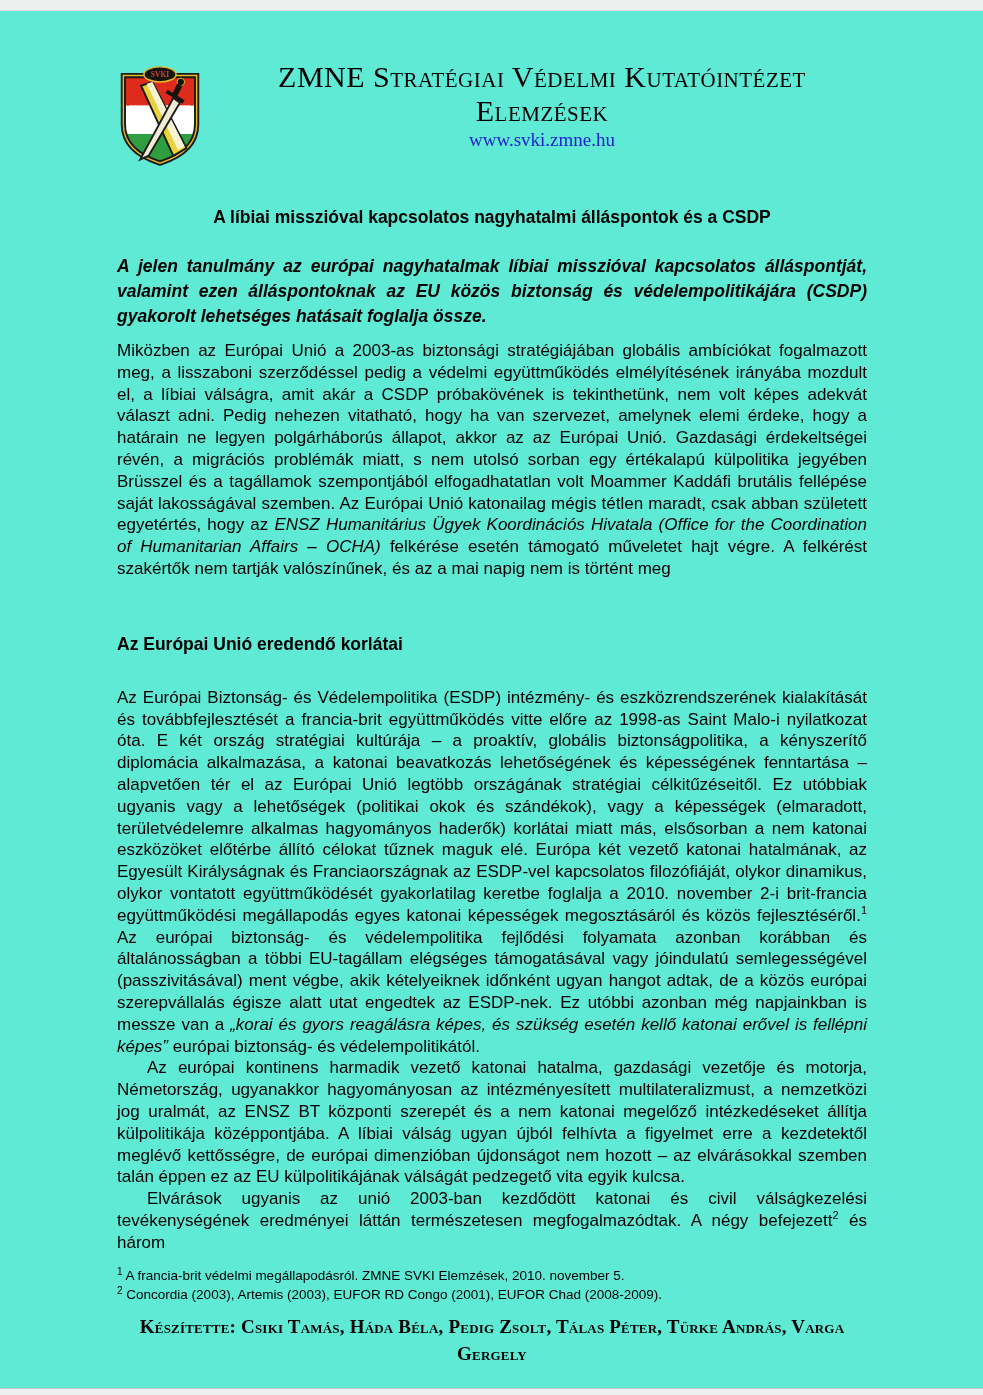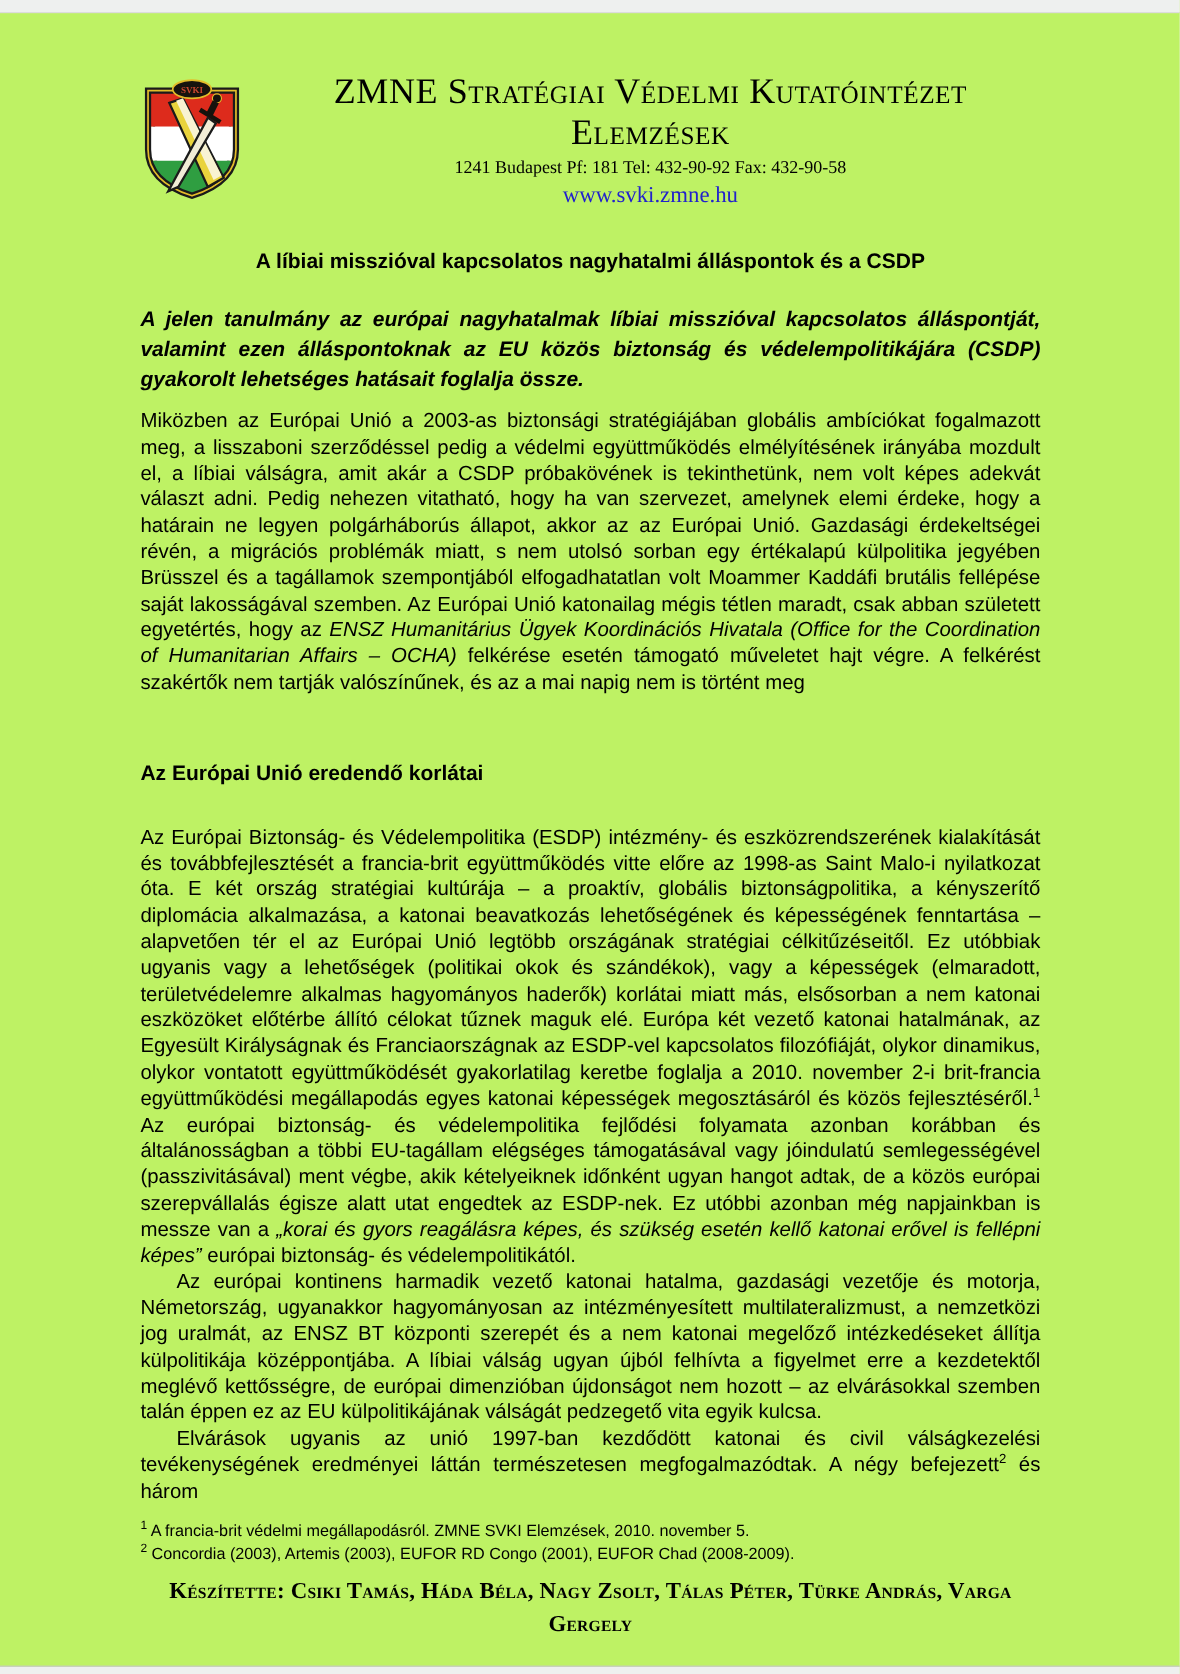--- a/index.html
+++ b/index.html
@@ -5,21 +5,21 @@
   html, body {
     margin: 0; padding: 0;
     width: 983px; height: 1395px;
     background: #eef0ef;
     overflow: hidden;
   }
   .page {
     position: absolute;
     top: 10px; left: 0;
     width: 983px; height: 1377px;
-    background: #bef264;
+    background: #5eead4;
     border-top: 1px solid #dcdcdc;
     border-bottom: 1px solid #c9c9c9;
     font-family: "Liberation Sans", sans-serif;
     color: #000;
   }
   
   .letterhead { position: absolute; top: 50px; left: 117px; width: 750px; }
   .crest { position: absolute; left: 0; top: 3px; width: 86px; height: 104px; }
   .head-text {
     margin-left: 100px;
@@ -136,39 +136,38 @@
       </g>
       <g>
         <ellipse cx="45" cy="11" rx="17" ry="8" fill="#17130e" stroke="#e3bc2a" stroke-width="1.5"></ellipse>
         <text x="45" y="14" text-anchor="middle" font-size="8" font-weight="bold" font-family="Liberation Serif, serif" fill="#c9472e">SVKI</text>
       </g>
     </svg>
 
     <div class="head-text">
       <div class="institute">ZMNE Stratégiai Védelmi Kutatóintézet</div>
       <div class="series">Elemzések</div>
-      <div class="contact">1241 Budapest Pf: 181 Tel: 432-90-92 Fax: 432-90-58</div>
       <a href="#" class="weblink">www.svki.zmne.hu</a>
     </div>
   </div>
 
   <div class="content">
     <h1 class="title">A líbiai misszióval kapcsolatos nagyhatalmi álláspontok és a CSDP</h1>
 
     <p class="abstract">A jelen tanulmány az európai nagyhatalmak líbiai misszióval kapcsolatos álláspontját, valamint ezen álláspontoknak az EU közös biztonság és védelempolitikájára (CSDP) gyakorolt lehetséges hatásait foglalja össze.</p>
 
     <p class="body-p p-intro"><span>Miközben az Európai Unió a 2003-as biztonsági stratégiájában globális ambíciókat fogalmazott meg, a lisszaboni szerződéssel pedig a védelmi együttműködés elmélyítésének irányába mozdult el, a líbiai válságra, amit akár a CSDP próbakövének is tekinthetünk, nem volt képes adekvát választ adni. Pedig nehezen vitatható, hogy ha van szervezet, amelynek elemi érdeke, hogy a határain ne legyen polgárháborús állapot, akkor az az Európai Unió. Gazdasági érdekeltségei révén, a migrációs problémák miatt, s nem utolsó sorban egy értékalapú külpolitika jegyében Brüsszel és a tagállamok szempontjából elfogadhatatlan volt Moammer Kaddáfi brutális fellépése saját lakosságával szemben. Az Európai Unió katonailag mégis tétlen maradt, csak abban született egyetértés, hogy az </span><span class="it">ENSZ Humanitárius Ügyek Koordinációs Hivatala (Office for the Coordination of Humanitarian Affairs – OCHA)</span><span> felkérése esetén támogató műveletet hajt végre. A felkérést szakértők nem tartják valószínűnek, és az a mai napig nem is történt meg</span></p>
 
     <h2 class="section">Az Európai Unió eredendő korlátai</h2>
 
     <p class="body-p p-first"><span>Az Európai Biztonság- és Védelempolitika (ESDP) intézmény- és eszközrendszerének kialakítását és továbbfejlesztését a francia-brit együttműködés vitte előre az 1998-as Saint Malo-i nyilatkozat óta. E két ország stratégiai kultúrája – a proaktív, globális biztonságpolitika, a kényszerítő diplomácia alkalmazása, a katonai beavatkozás lehetőségének és képességének fenntartása – alapvetően tér el az Európai Unió legtöbb országának stratégiai célkitűzéseitől. Ez utóbbiak ugyanis vagy a lehetőségek (politikai okok és szándékok), vagy a képességek (elmaradott, területvédelemre alkalmas hagyományos haderők) korlátai miatt más, elsősorban a nem katonai eszközöket előtérbe állító célokat tűznek maguk elé. Európa két vezető katonai hatalmának, az Egyesült Királyságnak és Franciaországnak az ESDP-vel kapcsolatos filozófiáját, olykor dinamikus, olykor vontatott együttműködését gyakorlatilag keretbe foglalja a 2010. november 2-i brit-francia együttműködési megállapodás egyes katonai képességek megosztásáról és közös fejlesztéséről.</span><sup>1</sup><span> Az európai biztonság- és védelempolitika fejlődési folyamata azonban korábban és általánosságban a többi EU-tagállam elégséges támogatásával vagy jóindulatú semlegességével (passzivitásával) ment végbe, akik kételyeiknek időnként ugyan hangot adtak, de a közös európai szerepvállalás égisze alatt utat engedtek az ESDP-nek. Ez utóbbi azonban még napjainkban is messze van a </span><span class="it">„korai és gyors reagálásra képes, és szükség esetén kellő katonai erővel is fellépni képes”</span><span> európai biztonság- és védelempolitikától.</span></p>
     <p class="body-p indent"><span>Az európai kontinens harmadik vezető katonai hatalma, gazdasági vezetője és motorja, Németország, ugyanakkor hagyományosan az intézményesített multilateralizmust, a nemzetközi jog uralmát, az ENSZ BT központi szerepét és a nem katonai megelőző intézkedéseket állítja külpolitikája középpontjába. A líbiai válság ugyan újból felhívta a figyelmet erre a kezdetektől meglévő kettősségre, de európai dimenzióban újdonságot nem hozott – az elvárásokkal szemben talán éppen ez az EU külpolitikájának válságát pedzegető vita egyik kulcsa.</span></p>
-    <p class="body-p indent"><span>Elvárások ugyanis az unió 1997-ban kezdődött katonai és civil válságkezelési tevékenységének eredményei láttán természetesen megfogalmazódtak. A négy befejezett</span><sup>2</sup><span> és három</span></p>
+    <p class="body-p indent"><span>Elvárások ugyanis az unió 2003-ban kezdődött katonai és civil válságkezelési tevékenységének eredményei láttán természetesen megfogalmazódtak. A négy befejezett</span><sup>2</sup><span> és három</span></p>
 
     <div class="footnotes">
       <div class="fn"><sup>1</sup> <span>A francia-brit védelmi megállapodásról. ZMNE SVKI Elemzések, 2010. november 5.</span></div>
       <div class="fn"><sup>2</sup> <span>Concordia (2003), Artemis (2003), EUFOR RD Congo (2001), EUFOR Chad (2008-2009).</span></div>
     </div>
 
-    <div class="credits">Készítette: Csiki Tamás, Háda Béla, Nagy Zsolt, Tálas Péter, Türke András, Varga Gergely</div>
+    <div class="credits">Készítette: Csiki Tamás, Háda Béla, Pedig Zsolt, Tálas Péter, Türke András, Varga Gergely</div>
   </div>
 
 </div>
 
 </body></html>

